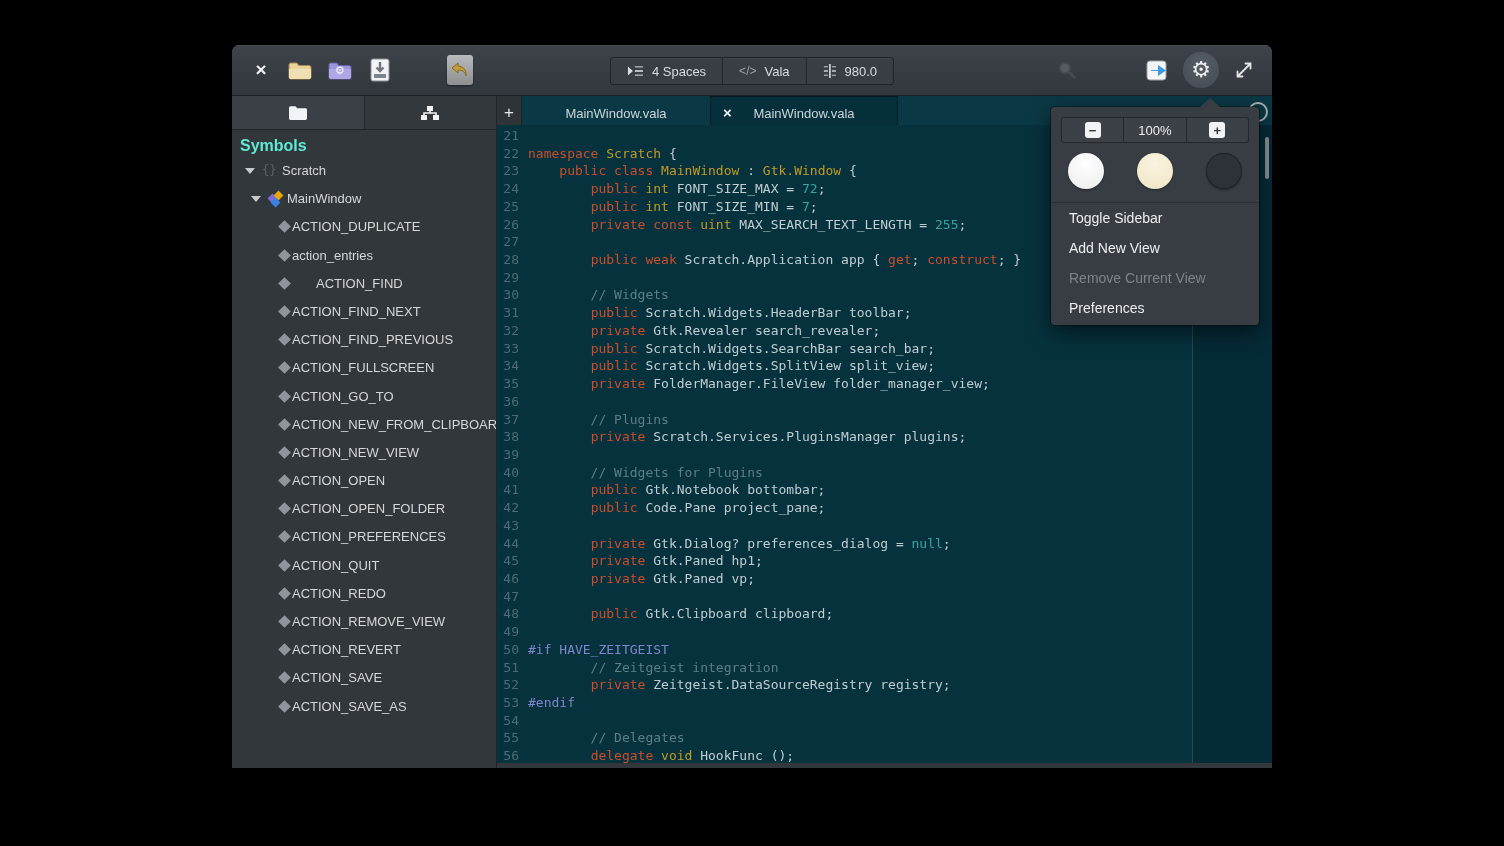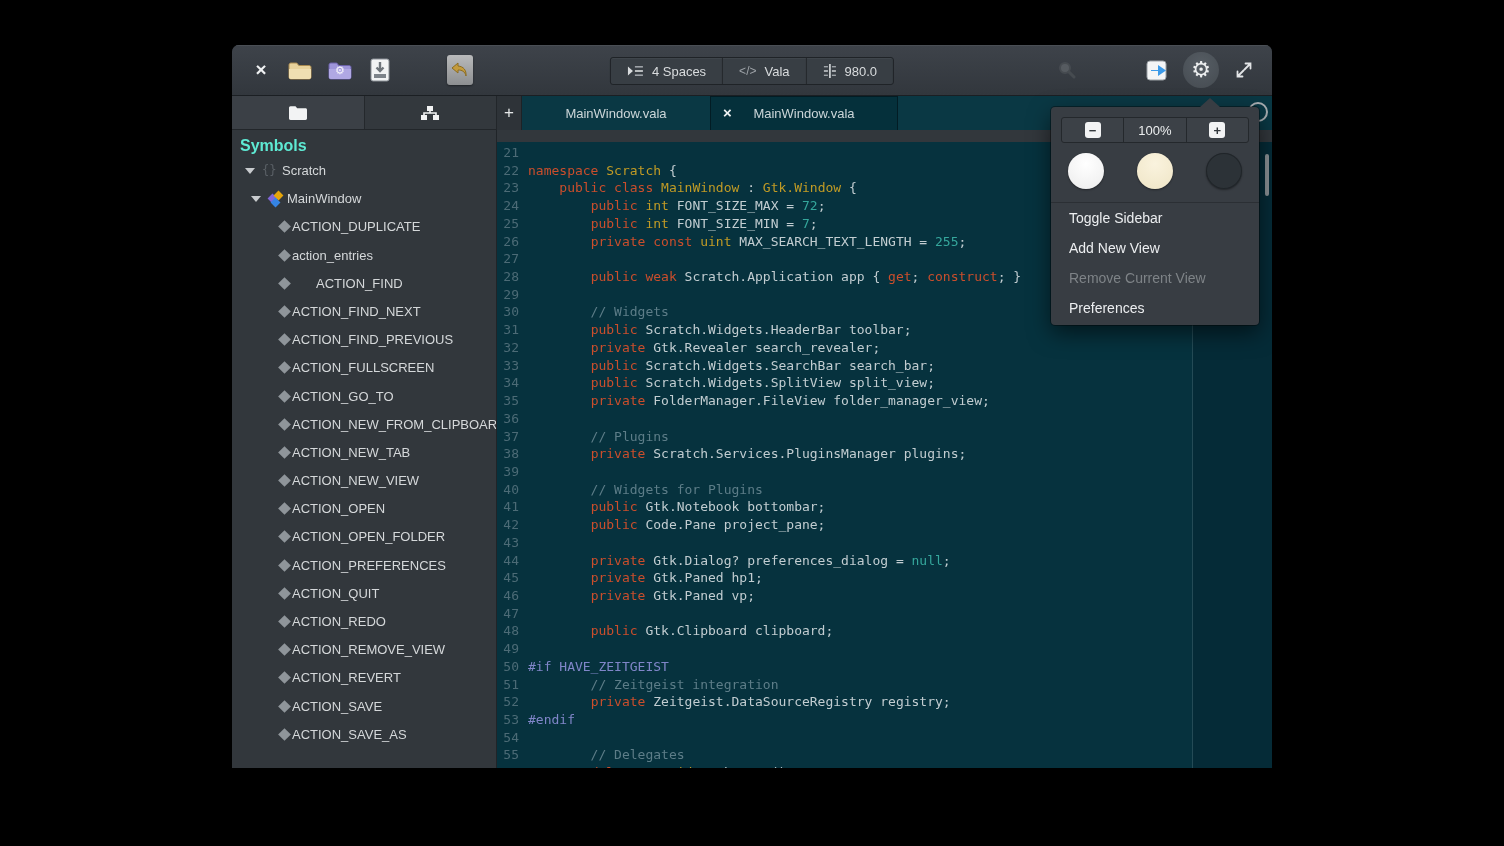--- a/index.html
+++ b/index.html
@@ -51,21 +51,21 @@
   #tabstrip{position:absolute;left:265px;top:51px;width:775px;height:34px;background:#0a3844;display:flex;}
   #newtab-cell{width:25px;background:#2e3338;display:flex;align-items:center;justify-content:center;
     color:#e6e8e9;font-size:17px;border-right:1px solid #1e2226;}
   .etab{width:188px;display:flex;align-items:center;justify-content:center;color:#ccd6d9;font-size:13px;
     position:relative;}
   .etab.active{background:#05303b;border:1px solid #021c24;border-bottom:none;}
   .etab .tclose{position:absolute;left:12px;top:7px;color:#eef1f2;font-size:15px;font-weight:bold;}
   .ring-btn{position:absolute;left:751px;top:6px;width:20px;height:20px;border-radius:50%;
     border:2px solid #a9aeb2;}
   
-  #editor{position:absolute;left:265px;top:97px;width:775px;height:638px;background:#06323e;overflow:hidden;}
+  #editor{position:absolute;left:265px;top:80px;width:775px;height:638px;background:#06323e;overflow:hidden;}
   #margin-zone{position:absolute;left:695px;top:0;width:80px;height:100%;background:rgba(0,8,12,.14);
     border-left:1px solid rgba(130,170,180,.25);}
   #code{position:absolute;left:0;top:2px;width:775px;font-family:"DejaVu Sans Mono",monospace;
     font-size:13px;line-height:17.72px;white-space:pre;}
   .cl{display:flex;height:17.72px;}
   .ln{width:30px;padding-right:8px;text-align:right;color:#4c6b76;flex:none;}
   .ct{padding-left:1px;}
   #vscroll{position:absolute;right:3px;top:12px;width:4px;height:42px;border-radius:2px;background:#8a9094;}
   
   #popup{position:absolute;left:819px;top:62px;width:208px;height:218px;background:#383d43;
@@ -262,24 +262,20 @@
         <div class="trow">
           <span class="dia" style="left: 48px;"></span>
           <span class="lbl" style="left: 60px;">ACTION_GO_TO</span>
         </div>
         <div class="trow">
           <span class="dia" style="left: 48px;"></span>
           <span class="lbl" style="left: 60px;">ACTION_NEW_FROM_CLIPBOARD</span>
         </div>
         <div class="trow">
           <span class="dia" style="left: 48px;"></span>
-          <span class="lbl" style="left: 60px;">ACTION_NEW_TAB</span>
-        </div>
-        <div class="trow">
-          <span class="dia" style="left: 48px;"></span>
           <span class="lbl" style="left: 60px;">ACTION_NEW_VIEW</span>
         </div>
         <div class="trow">
           <span class="dia" style="left: 48px;"></span>
           <span class="lbl" style="left: 60px;">ACTION_OPEN</span>
         </div>
         <div class="trow">
           <span class="dia" style="left: 48px;"></span>
           <span class="lbl" style="left: 60px;">ACTION_OPEN_FOLDER</span>
         </div>

